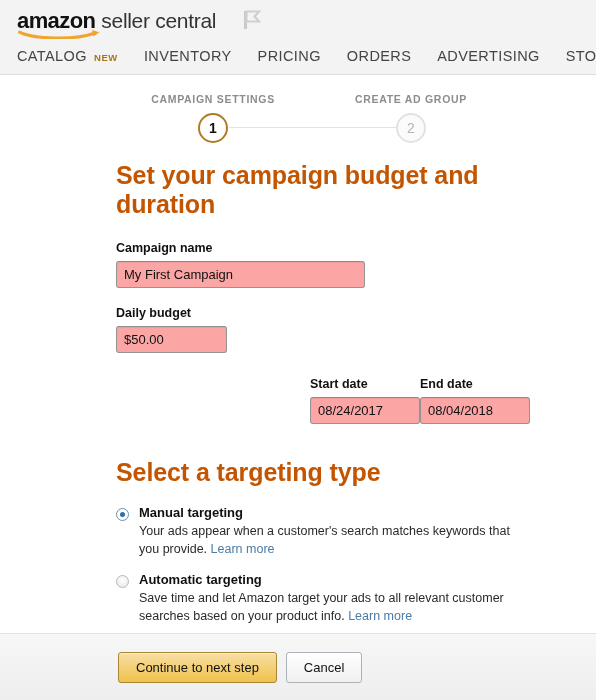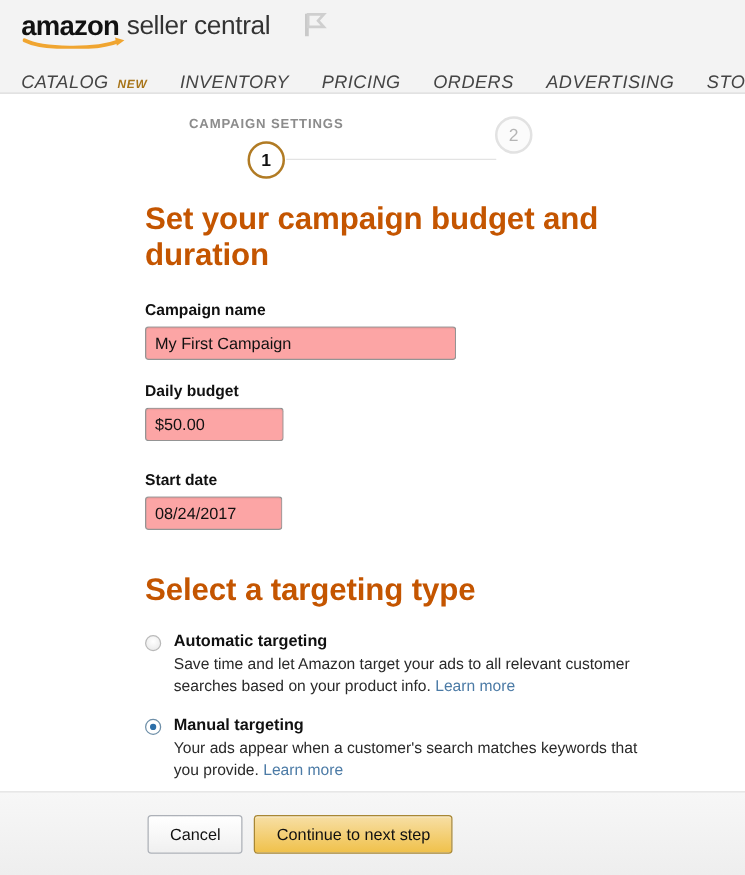--- a/index.html
+++ b/index.html
@@ -54,25 +54,24 @@
     line-height: 22px;
   }
   .flag-icon {
     margin-left: 26px;
     margin-bottom: 2px;
     display: block;
   }
 
   .navbar {
     display: flex;
-    align-items: flex-end;
+    align-items: center;
     height: 36px;
     padding-left: 17px;
     gap: 0;
-    font-style: italic;
   }
   .nav-item {
     font-size: 14.5px;
     letter-spacing: 0.4px;
     color: #444444;
     margin-right: 26px;
     cursor: pointer;
     white-space: nowrap;
     display: flex;
     align-items: baseline;
@@ -188,20 +187,21 @@
     font-size: 12px;
     color: #767676;
     margin-top: 5px;
   }
   .field-block { margin-bottom: 18px; }
   .field-block.budget { margin-bottom: 14px; }
 
   .date-row {
     display: flex;
     margin-top: 24px;
+    justify-content: flex-end;
   }
   .date-col { display: flex; flex-direction: column; }
 
   
   .radio-group { margin-top: 2px; }
   .radio-row {
     display: flex;
     align-items: flex-start;
     margin-bottom: 14px;
   }
@@ -327,20 +327,21 @@
 
   <div class="stepper">
     <div class="step-connector"></div>
 
     <div class="step step-1">
       <div class="step-label">CAMPAIGN SETTINGS</div>
       <div class="step-circle active">1</div>
     </div>
 
     <div class="step step-2">
+      <div class="step-label">CREATE AD GROUP</div>
       <div class="step-circle inactive">2</div>
     </div>
   </div>
 
   <div class="form-area">
 
     <h2 class="section-title">Set your campaign budget and duration</h2>
 
     <div class="field-block">
       <div class="field-label">Campaign name</div>
@@ -350,42 +351,46 @@
     <div class="field-block budget">
       <div class="field-label">Daily budget</div>
       <input class="text-input input-budget" type="text" value="$50.00" style="">
     </div>
 
     <div class="date-row">
       <div class="date-col">
         <div class="field-label">Start date</div>
         <input class="text-input input-date" type="text" value="08/24/2017" style="">
       </div>
+      <div class="date-col">
+        <div class="field-label">End date</div>
+        <input class="text-input input-date" type="text" value="08/04/2018" style="">
+      </div>
     </div>
 
     <h2 class="section-title second">Select a targeting type</h2>
 
     <div class="radio-group">
+
+      <div class="radio-row">
+        <span class="radio-mark on"></span>
+        <div class="radio-body">
+          <div class="radio-title">Manual targeting</div>
+          <div class="radio-desc"><span>Your ads appear when a customer's search matches keywords that you provide.</span> <a class="link">Learn more</a></div>
+        </div>
+      </div>
 
       <div class="radio-row">
         <span class="radio-mark off"></span>
         <div class="radio-body">
           <div class="radio-title">Automatic targeting</div>
           <div class="radio-desc"><span>Save time and let Amazon target your ads to all relevant customer searches based on your product info.</span> <a class="link">Learn more</a></div>
         </div>
       </div>
 
-      <div class="radio-row">
-        <span class="radio-mark on"></span>
-        <div class="radio-body">
-          <div class="radio-title">Manual targeting</div>
-          <div class="radio-desc"><span>Your ads appear when a customer's search matches keywords that you provide.</span> <a class="link">Learn more</a></div>
-        </div>
-      </div>
-
     </div>
   </div>
 </div>
 
 <div class="footer">
+  <div class="btn btn-primary">Continue to next step</div>
   <div class="btn btn-cancel">Cancel</div>
-  <div class="btn btn-primary">Continue to next step</div>
 </div>
 
 </body></html>

